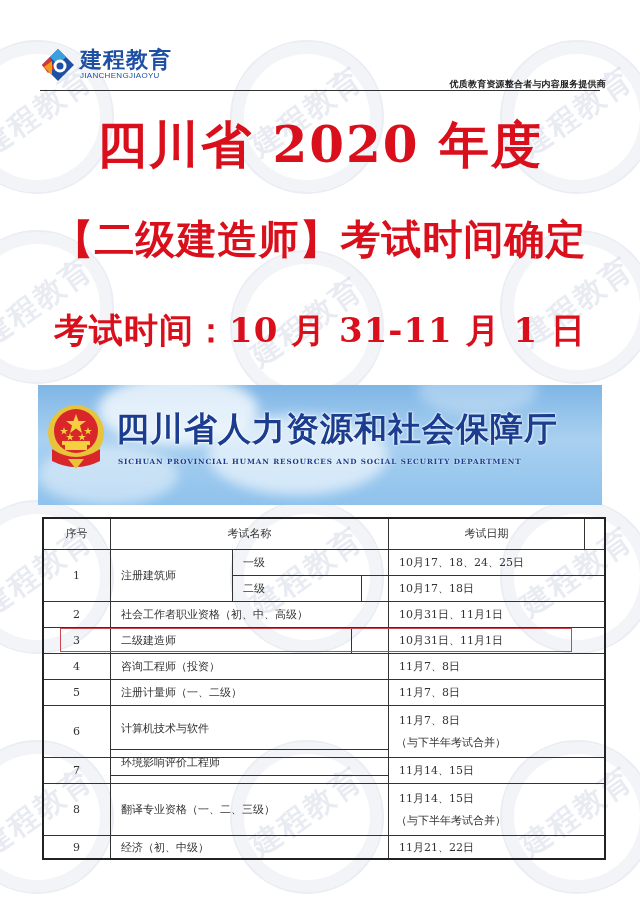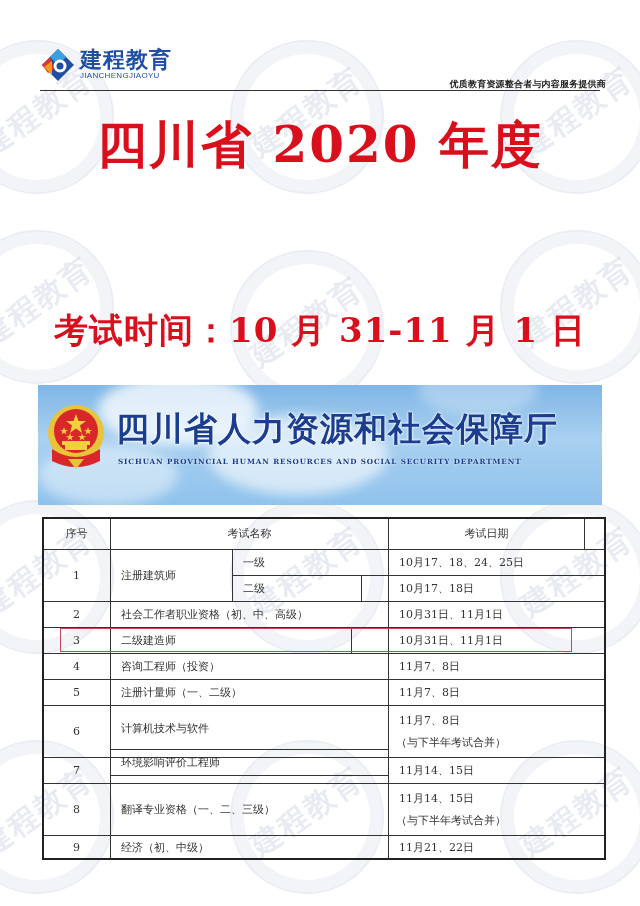--- a/index.html
+++ b/index.html
@@ -137,20 +137,21 @@
     </div>
     <div class="logo-text">
       <span class="logo-cn">建程教育</span>
       <span class="logo-en">JIANCHENGJIAOYU</span>
     </div>
   </div>
   <div class="slogan">优质教育资源整合者与内容服务提供商</div>
   <div class="header-rule"></div>
 
   <div class="title title1">四川省 2020 年度</div>
+  <div class="title title2">【二级建造师】考试时间确定</div>
   <div class="title title3">考试时间：10 月 31-11 月 1 日</div>
 
   <div class="banner">
     <div class="cloud" style="left:60px;top:-10px;width:160px;height:70px"></div>
     <div class="cloud" style="left:170px;top:30px;width:180px;height:80px;opacity:0.8"></div>
     <div class="cloud" style="left:0px;top:60px;width:140px;height:60px;opacity:0.6"></div>
     <div class="cloud" style="left:380px;top:-20px;width:120px;height:50px;opacity:0.4"></div>
     <div class="emblem">
       <svg width="60" height="68" viewBox="0 0 60 68">
         <circle cx="30" cy="30" r="28" fill="#e8c43a"></circle>

